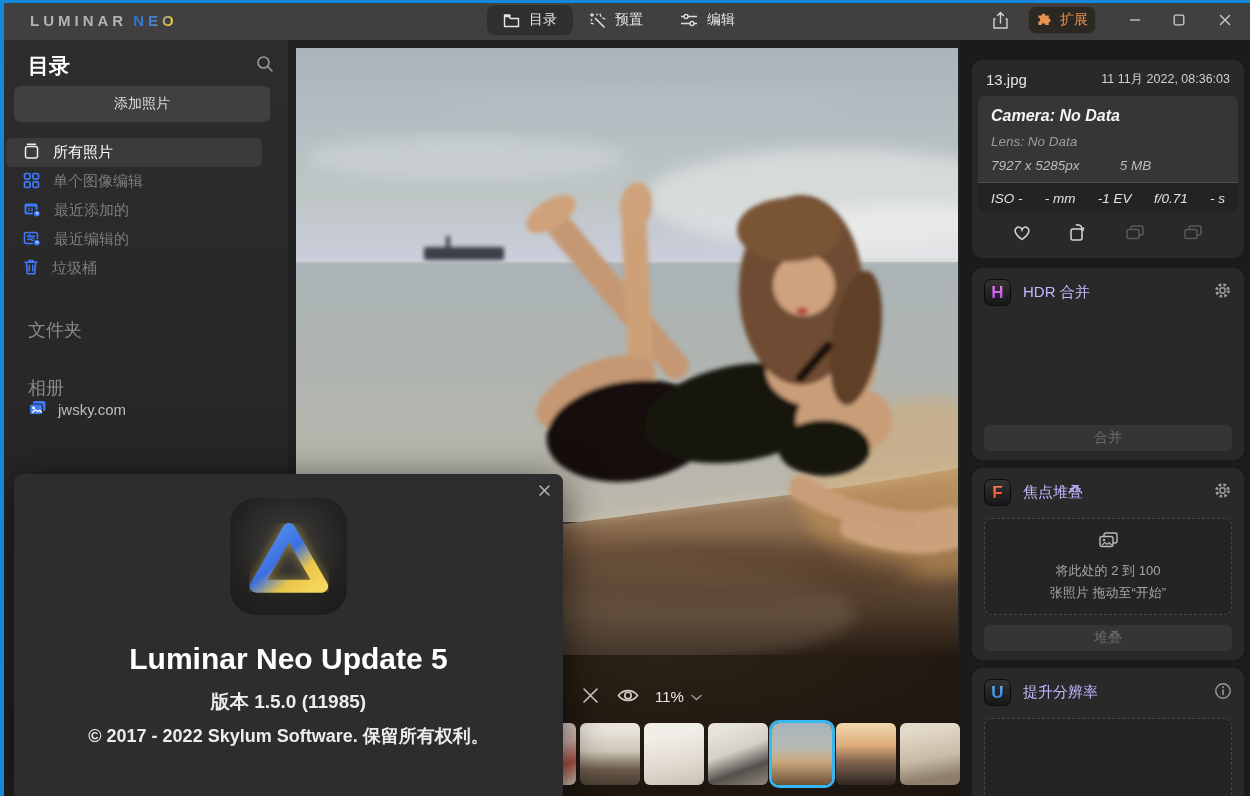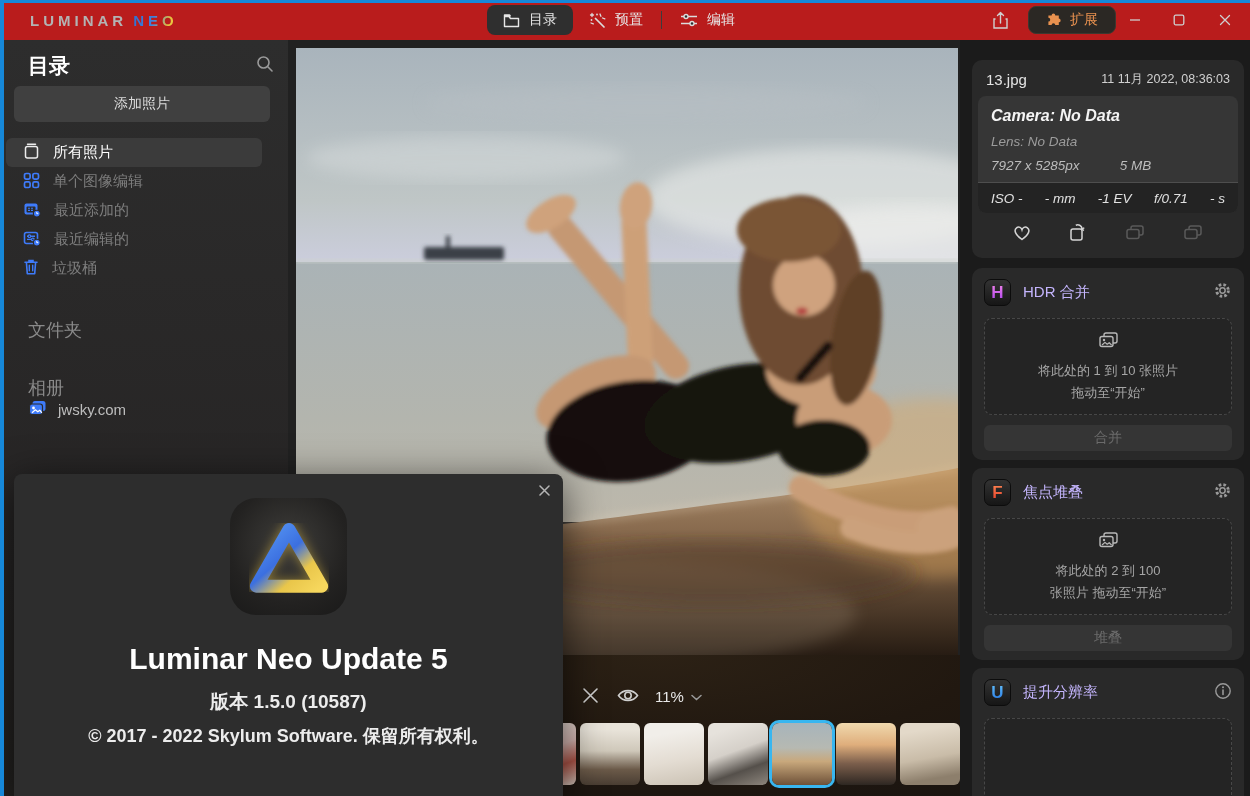--- a/index.html
+++ b/index.html
@@ -5,32 +5,32 @@
   * { margin:0; padding:0; box-sizing:border-box; }
   html,body { background:#000; }
   body { font-family:"Liberation Sans","DejaVu Sans",sans-serif; }
   #app { position:relative; width:1250px; height:796px; background:#1b1b1b; overflow:hidden; }
 
   
   .edge-top { position:absolute; left:0; top:0; width:1250px; height:3px; background:#1688d9; z-index:99; }
   .edge-left { position:absolute; left:0; top:0; width:4px; height:796px; background:#1688d9; z-index:99; }
 
   
-  .topbar { position:absolute; left:0; top:0; width:1250px; height:40px; background:#b91c1c; z-index:60; }
+  .topbar { position:absolute; left:0; top:0; width:1250px; height:40px; background:#404040; z-index:60; }
   .logo { position:absolute; left:30px; top:12px; font-size:15px; font-weight:bold; letter-spacing:4px; color:#b3b3b3; }
   .logo .neo { background:linear-gradient(110deg,#2e6fd0 0%,#3b82e0 45%,#e7c13d 78%,#f4d24a 100%);
     -webkit-background-clip:text; background-clip:text; color:transparent; margin-left:6px; }
   .tabs { position:absolute; left:487px; top:5px; height:30px; display:flex; align-items:center; }
   .tab { height:30px; display:flex; align-items:center; gap:9px; padding:0 16px; border-radius:8px;
     color:#e6e6e6; font-size:14px; cursor:default; }
   .tab.active { background:#2f2f2f; }
   .tab svg { display:block; }
   .tab-divider { width:1px; height:18px; background:#3c3c3c; margin:0 2px; }
   .share-btn { position:absolute; left:992px; top:11px; }
-  .ext-btn { position:absolute; left:1028px; top:6px; height:28px; padding:0 17px; display:flex; align-items:center; gap:8px;
+  .ext-btn { position:absolute; left:1028px; top:6px; height:28px; padding:0 7px; display:flex; align-items:center; gap:8px;
     background:#2b2824; border:1px solid #3d372f; border-radius:8px; color:#e8914f; font-size:14px; }
   .winctl { position:absolute; top:11px; width:18px; height:18px; display:flex; align-items:center; justify-content:center; }
   .winctl.min { left:1126px; } .winctl.max { left:1170px; } .winctl.close { left:1216px; }
 
   
   .sidebar { position:absolute; left:0; top:40px; width:288px; height:756px;
     background:linear-gradient(180deg,#2d2d2d,#262424 70%,#232220); z-index:10; }
   .sidebar-title { position:absolute; left:28px; top:12px; font-size:21px; font-weight:bold; color:#fff; }
   .sidebar-search { position:absolute; right:14px; top:15px; }
   .add-photos-btn { position:absolute; left:14px; top:46px; width:256px; height:36px; background:#404040;
@@ -428,34 +428,20 @@
             <span>H</span>
           </div>
         <div class="card-title">HDR 合并</div>
         <span>
           <svg width="19" height="19" viewBox="0 0 20 20">
               <circle cx="10" cy="10" r="6.2" fill="none" stroke="#9a9a9a" stroke-width="3" stroke-dasharray="2.7 2.2"></circle>
               <circle cx="10" cy="10" r="2.8" fill="none" stroke="#9a9a9a" stroke-width="1.6"></circle>
             </svg>
         </span>
       </div>
-      <div class="dropzone">
-        <span>
-          <svg width="24" height="20" viewBox="0 0 24 20">
-              <rect x="8" y="3" width="13" height="10" rx="2" fill="none" stroke="#b9b9b9" stroke-width="1.4"></rect>
-              <rect x="4" y="6.5" width="13" height="10" rx="2" fill="#292929" stroke="#b9b9b9" stroke-width="1.4"></rect>
-              <circle cx="8" cy="10" r="1.2" fill="#b9b9b9"></circle>
-              <path d="M6 15 l3 -2.6 l2.2 1.8 l2 -1.5 l2.4 2.3" fill="none" stroke="#b9b9b9" stroke-width="1.2" stroke-linejoin="round"></path>
-            </svg>
-        </span>
-        <div class="dz-text">
-          <div>将此处的 1 到 10 张照片</div>
-          <div>拖动至“开始”</div>
-        </div>
-      </div>
       <button class="tool-btn">合并</button>
     </div>
 
     <div class="card tool-card focus-card">
       <div class="card-head">
         <div class="badge badge-f">
             <span>F</span>
           </div>
         <div class="card-title">焦点堆叠</div>
         <span>
@@ -517,19 +503,19 @@
           </linearGradient>
           <filter id="glow">
               <feGaussianBlur stdDeviation="6"></feGaussianBlur>
             </filter>
         </defs>
         <polygon points="50,14 88,80 12,80" fill="none" stroke="#f0c843" stroke-width="16" stroke-linejoin="round" opacity=".45" filter="url(#glow)"></polygon>
         <polygon points="50,14 88,80 12,80" fill="none" stroke="url(#tri)" stroke-width="15" stroke-linejoin="round"></polygon>
       </svg>
     </div>
     <div class="dialog-title">Luminar Neo Update 5</div>
-    <div class="dialog-version">版本 1.5.0 (10587)</div>
+    <div class="dialog-version">版本 1.5.0 (11985)</div>
     <div class="dialog-copyright">© 2017 - 2022 Skylum Software. 保留所有权利。</div>
   </div>
 
   <div class="edge-top"></div>
   <div class="edge-left"></div>
 </div>
 
 </body></html>

